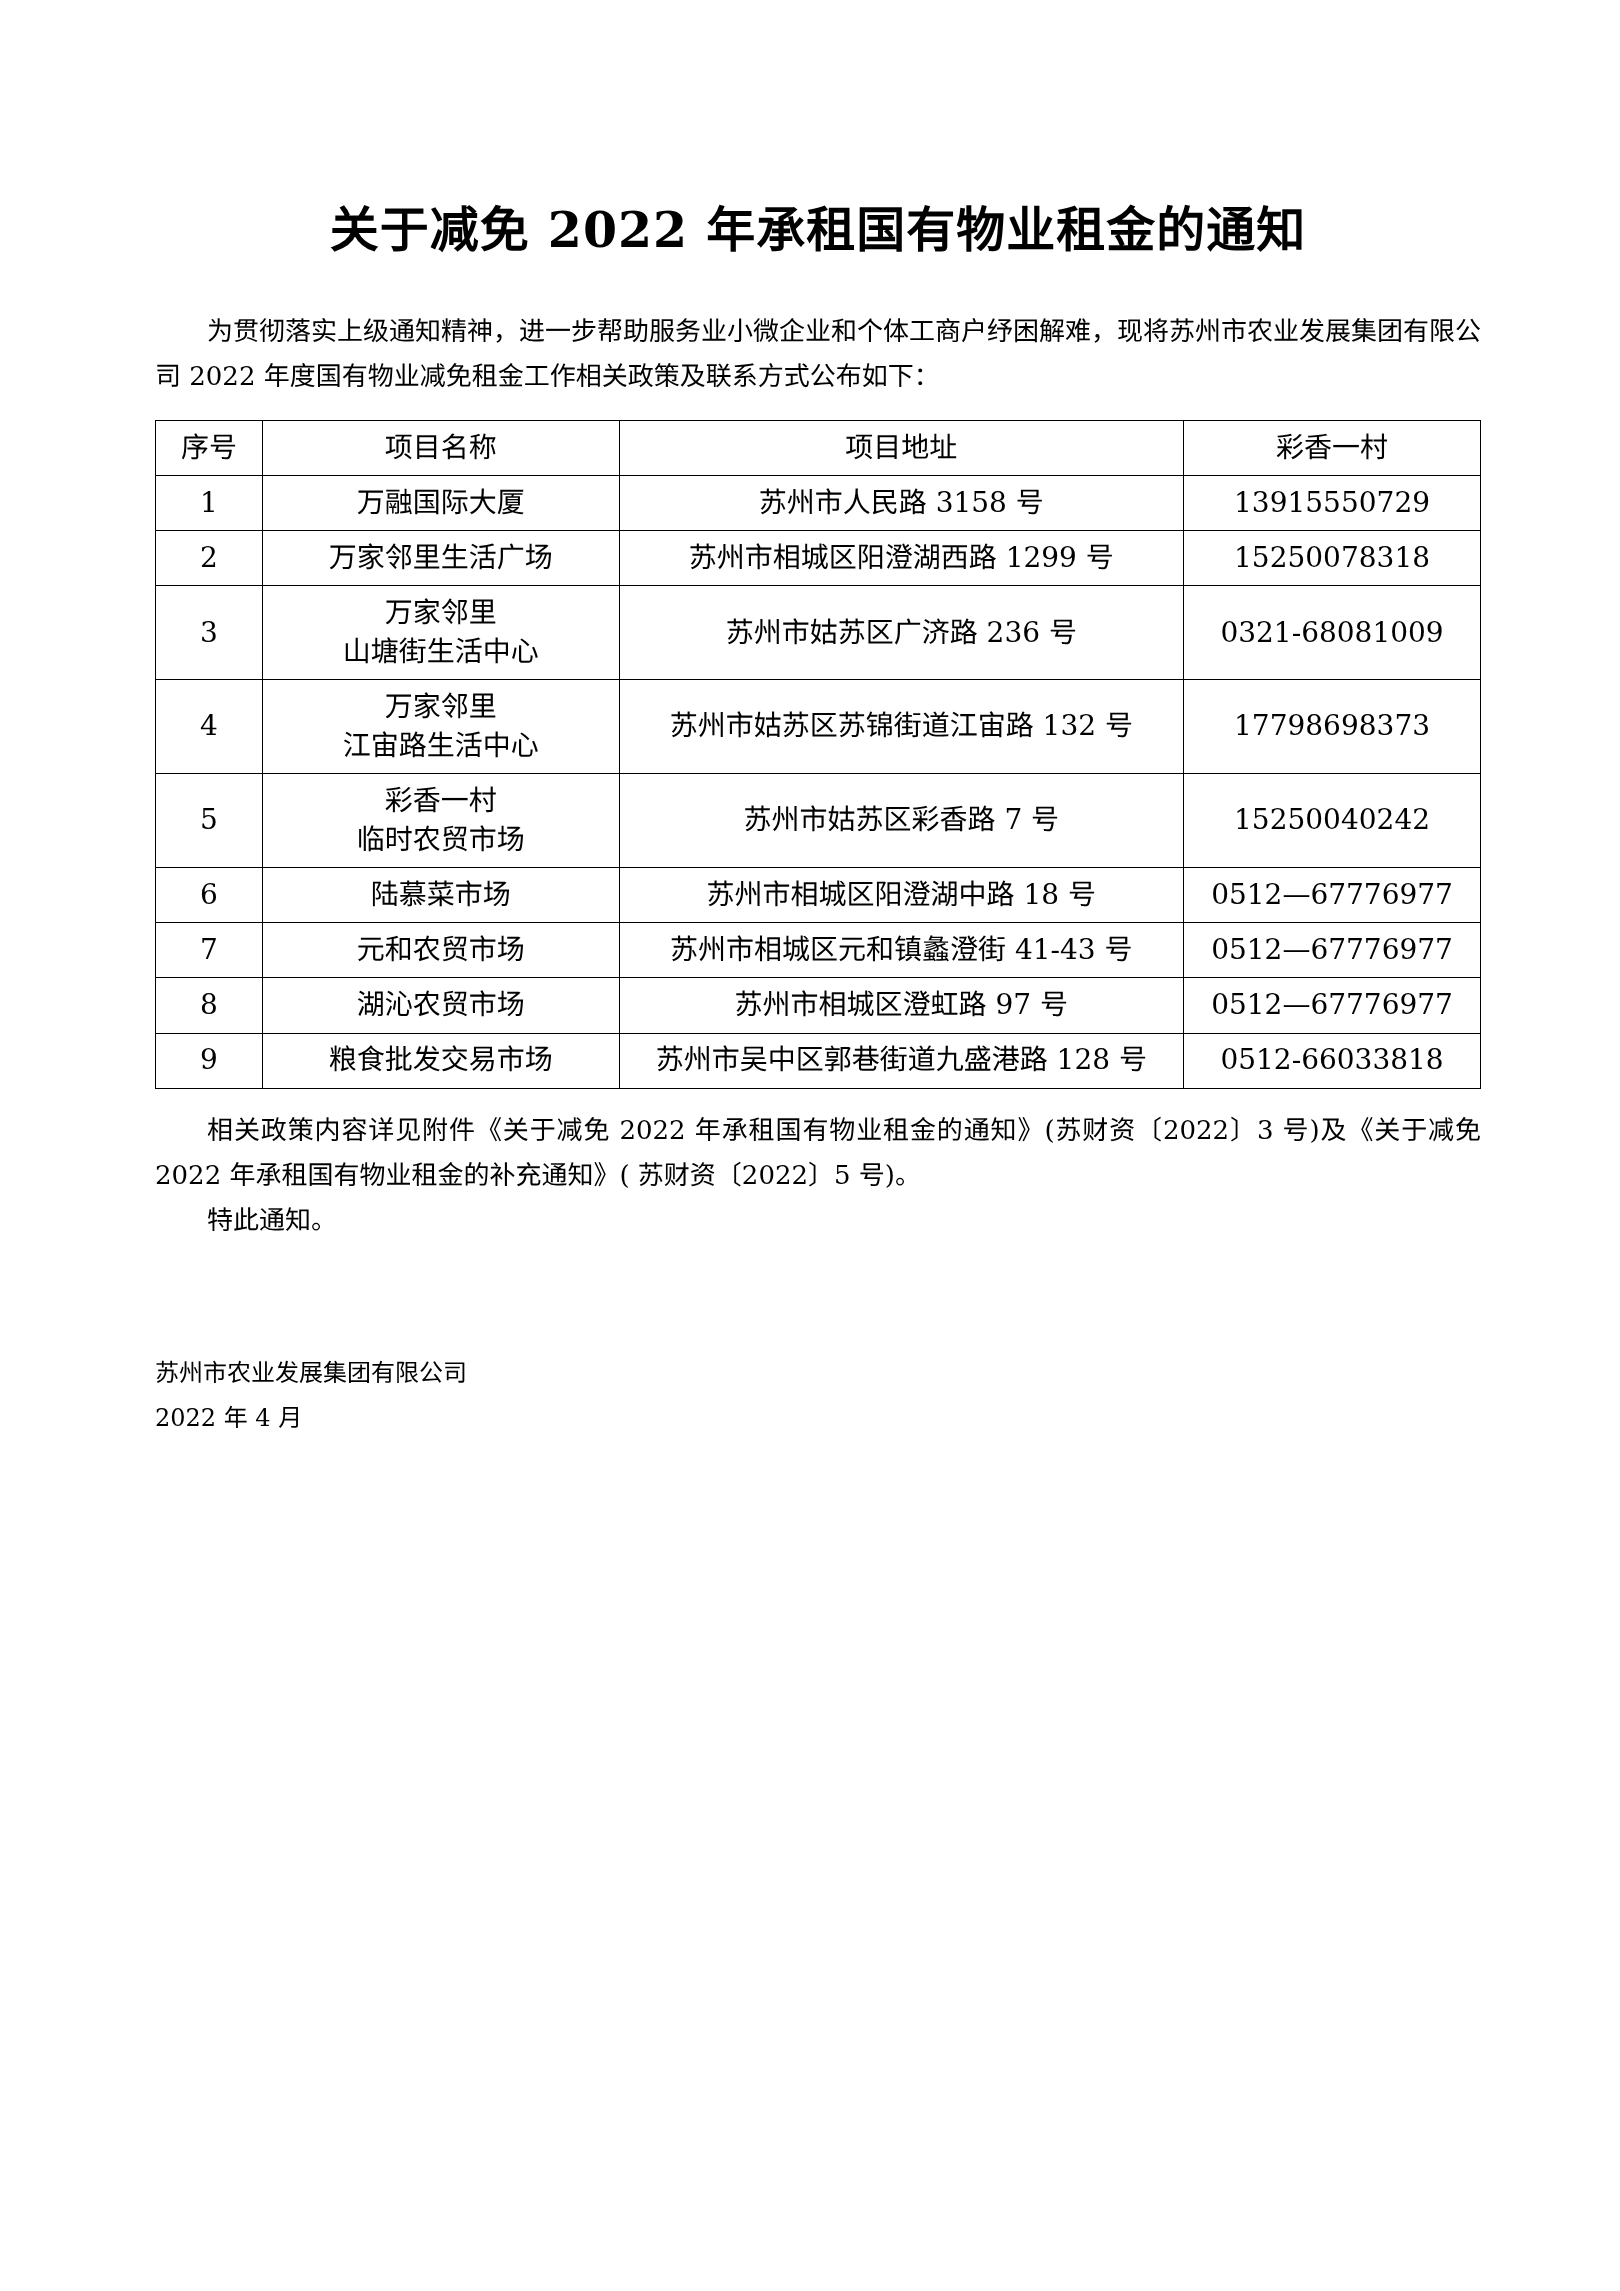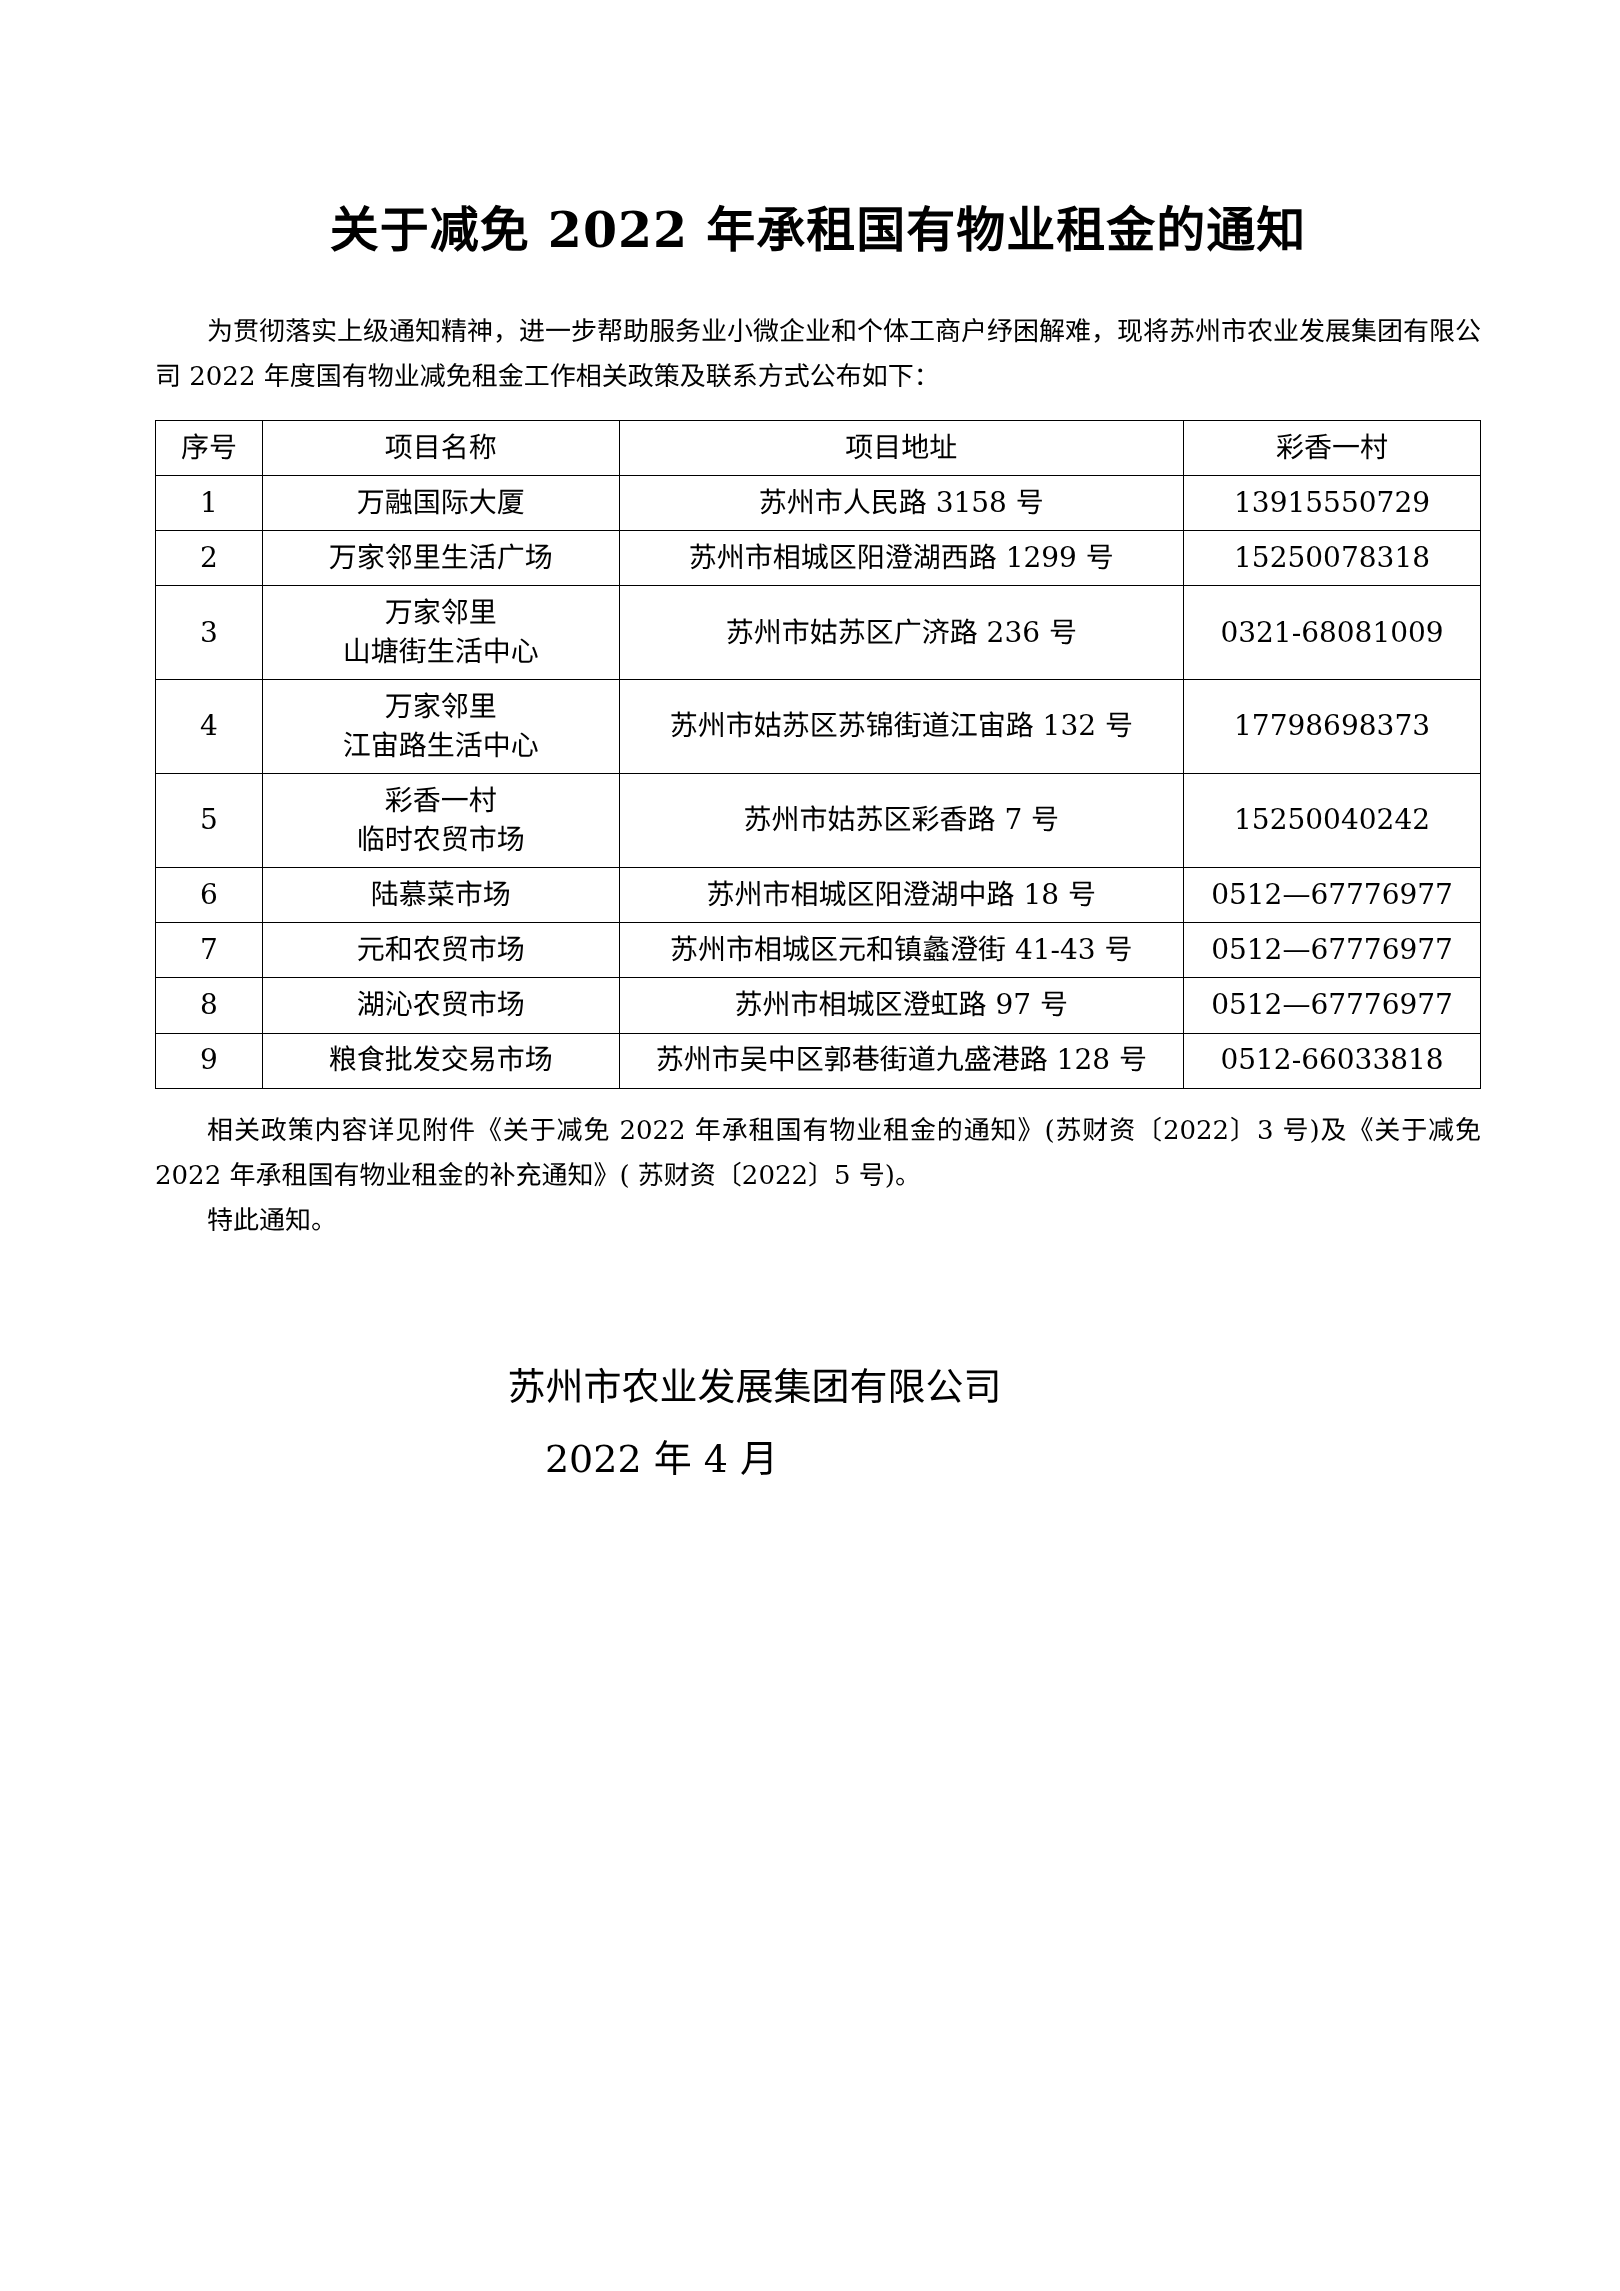--- a/index.html
+++ b/index.html
@@ -65,23 +65,23 @@
   .col-addr  { width: 559px;  text-align: left; }
   .col-phone { width: 294px;  text-align: center; }
   .cell-center { text-align: center; }
   .cell-left   { text-align: center; }
   .multiline { white-space: pre-line; }
   .after-table {
     margin-top: 17.6px;
   }
   .sign-block {
     margin-top: 108px;
-    font-size: 38px;
+    font-size: 24px;
     line-height: 1.9;
-    text-align: center;
+    text-align: left;
     padding-right: 127px;
   }
   .sign-date {
     padding-right: 186px;
   }
 </style>
 </head>
 <body>
 
 <div class="page">

